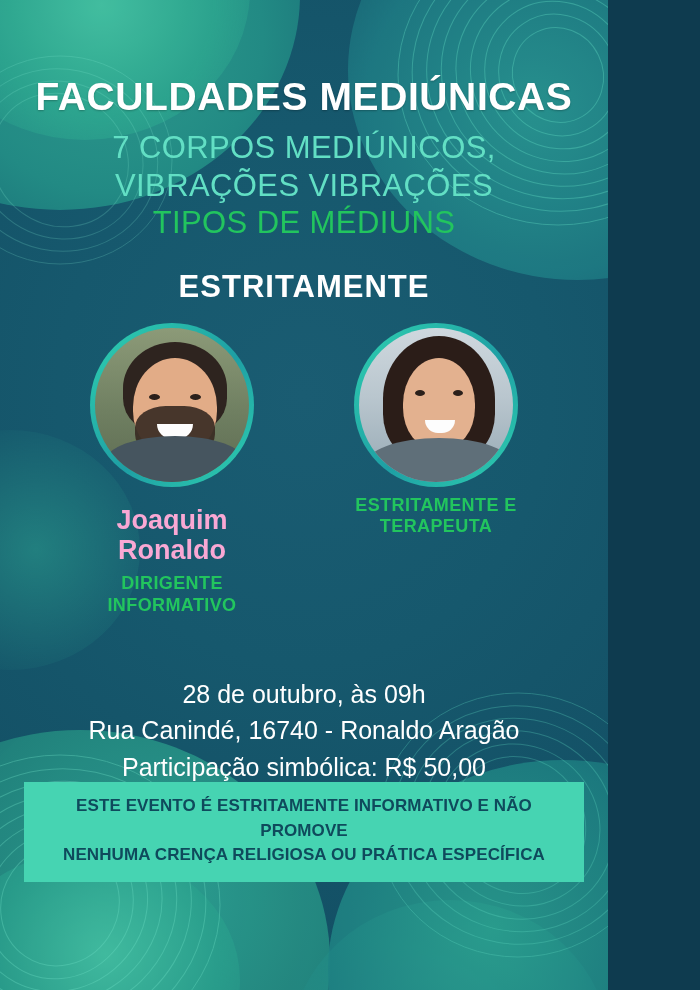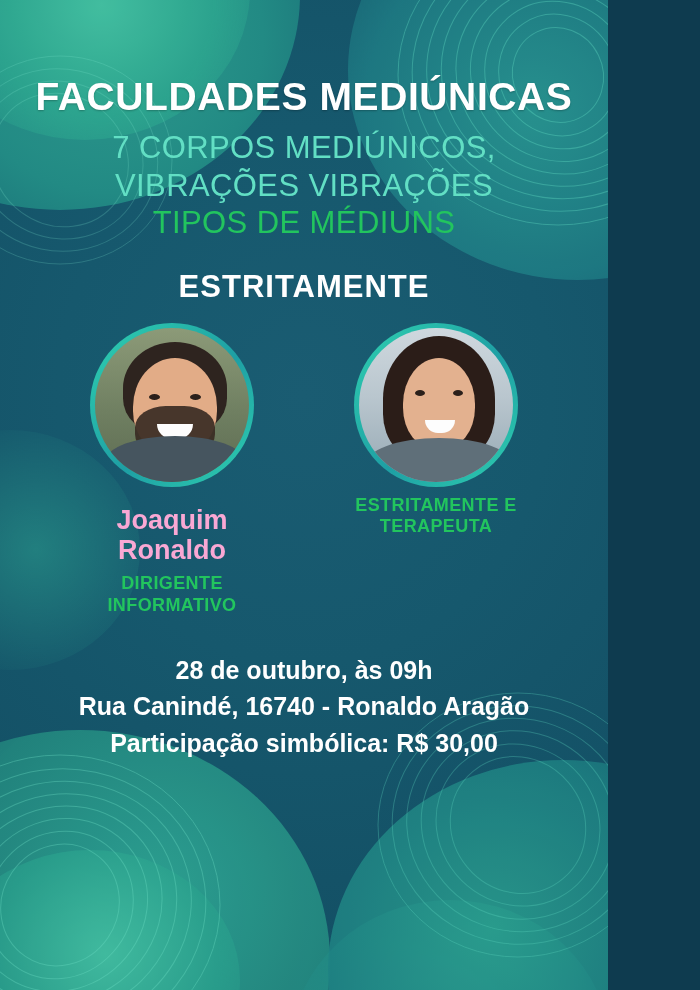--- a/index.html
+++ b/index.html
@@ -256,25 +256,25 @@
   .speaker-role {
     margin-top: 8px;
     font-size: 18px;
     font-weight: 700;
     line-height: 1.18;
     letter-spacing: .4px;
     color: #22c55e;
   }
 
   .details {
-    margin-top: 36px;
+    margin-top: 60px;
     font-size: 25px;
     line-height: 1.46;
     color: #ffffff;
-    font-weight: 700;
+    font-weight: 400;
   }
   .details div { white-space: nowrap; }
 
   .disclaimer {
     position: absolute;
     z-index: 6;
     left: 24px;
     right: 24px;
     top: 782px;
     background: #46d4b2;
@@ -411,19 +411,23 @@
           <span>ESTRITAMENTE E</span><br>
           <span>TERAPEUTA</span>
         </div>
       </div>
 
     </div>
 
     <div class="details">
       <div>28 de outubro, às 09h</div>
       <div>Rua Canindé, 16740 - Ronaldo Aragão</div>
-      <div>Participação simbólica: R$ 30,00</div>
+      <div>Participação simbólica: R$ 50,00</div>
     </div>
 
   </div>
 
+  <div class="disclaimer">
+    <span>ESTE EVENTO É ESTRITAMENTE INFORMATIVO E NÃO PROMOVE</span><br>
+    <span>NENHUMA CRENÇA RELIGIOSA OU PRÁTICA ESPECÍFICA</span>
+  </div>
 
 </div>
 
 </body></html>

